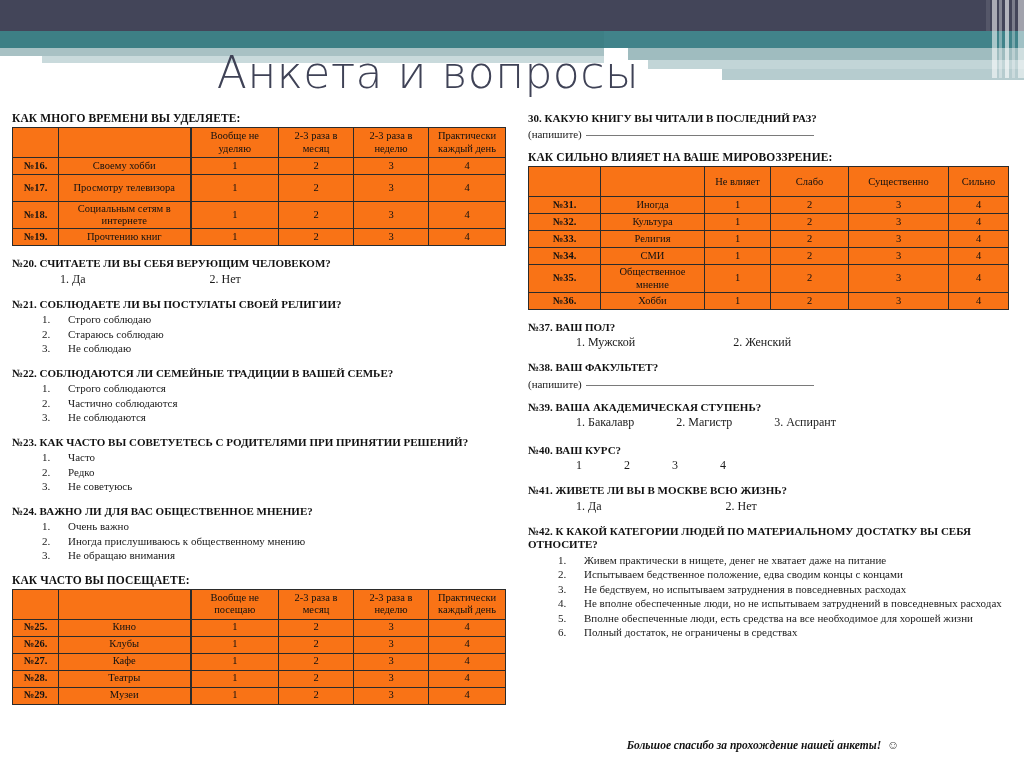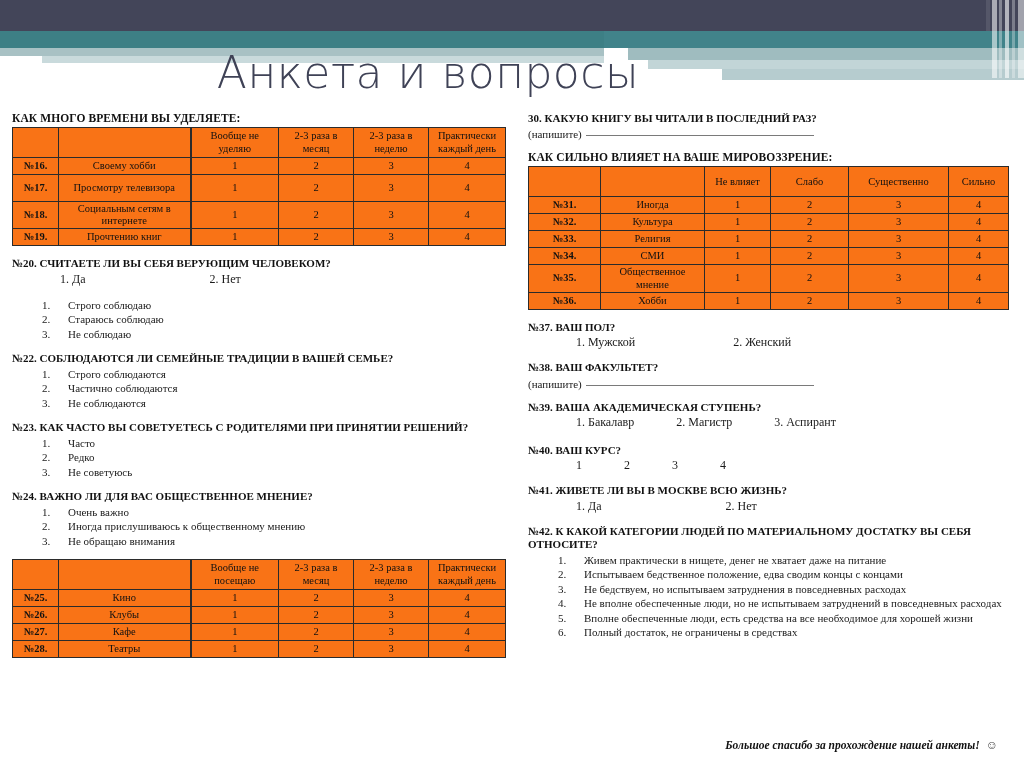--- a/index.html
+++ b/index.html
@@ -171,21 +171,21 @@
   #table-world col.c6 { width: 60px; }
 
   .row-tall td { height: 24px; }
   .row-std td  { height: 14px; }
 
   
   #thanks {
     position: absolute;
     left: 528px; top: 738px;
     width: 470px;
-    text-align: right;
+    text-align: center;
     font-family: "Liberation Serif", serif;
     font-style: italic;
     font-weight: bold;
     font-size: 11.5px;
     color: #111;
   }
   #thanks .smiley {
     font-style: normal;
     font-weight: normal;
     margin-left: 6px;
@@ -280,20 +280,21 @@
     <div class="block">
       <p class="q-heading">№20. СЧИТАЕТЕ ЛИ ВЫ СЕБЯ ВЕРУЮЩИМ ЧЕЛОВЕКОМ?</p>
       <div class="inline-opts">
         <span>1. Да</span>
         <span class="io-gap-1"></span>
         <span>2. Нет</span>
       </div>
     </div>
 
     <div class="block">
+      <p class="q-heading">№21. СОБЛЮДАЕТЕ ЛИ ВЫ ПОСТУЛАТЫ СВОЕЙ РЕЛИГИИ?</p>
       <ol class="opts">
         <li>Строго соблюдаю</li>
         <li>Стараюсь соблюдаю</li>
         <li>Не соблюдаю</li>
       </ol>
     </div>
 
     <div class="block">
       <p class="q-heading">№22. СОБЛЮДАЮТСЯ ЛИ СЕМЕЙНЫЕ ТРАДИЦИИ В ВАШЕЙ СЕМЬЕ?</p>
       <ol class="opts">
@@ -315,20 +316,21 @@
     <div class="block">
       <p class="q-heading">№24. ВАЖНО ЛИ ДЛЯ ВАС ОБЩЕСТВЕННОЕ МНЕНИЕ?</p>
       <ol class="opts">
         <li>Очень важно</li>
         <li>Иногда прислушиваюсь к общественному мнению</li>
         <li>Не обращаю внимания</li>
       </ol>
     </div>
 
     <div class="block">
+      <div class="section-heading">КАК ЧАСТО ВЫ ПОСЕЩАЕТЕ:</div>
       <table class="survey" id="table-visit">
         <colgroup>
             <col class="c1">
             <col class="c2">
             <col class="c3">
             <col class="c4">
             <col class="c5">
             <col class="c6">
           </colgroup>
         <tbody>
@@ -360,20 +362,28 @@
             <td class="idx">№27.</td>
             <td>Кафе</td>
             <td class="sep-left">1</td>
             <td>2</td>
             <td>3</td>
             <td>4</td>
           </tr>
           <tr class="row-std">
             <td class="idx">№28.</td>
             <td>Театры</td>
+            <td class="sep-left">1</td>
+            <td>2</td>
+            <td>3</td>
+            <td>4</td>
+          </tr>
+          <tr class="row-std">
+            <td class="idx">№29.</td>
+            <td>Музеи</td>
             <td class="sep-left">1</td>
             <td>2</td>
             <td>3</td>
             <td>4</td>
           </tr>
         </tbody>
       </table>
     </div>
 
   </div>

